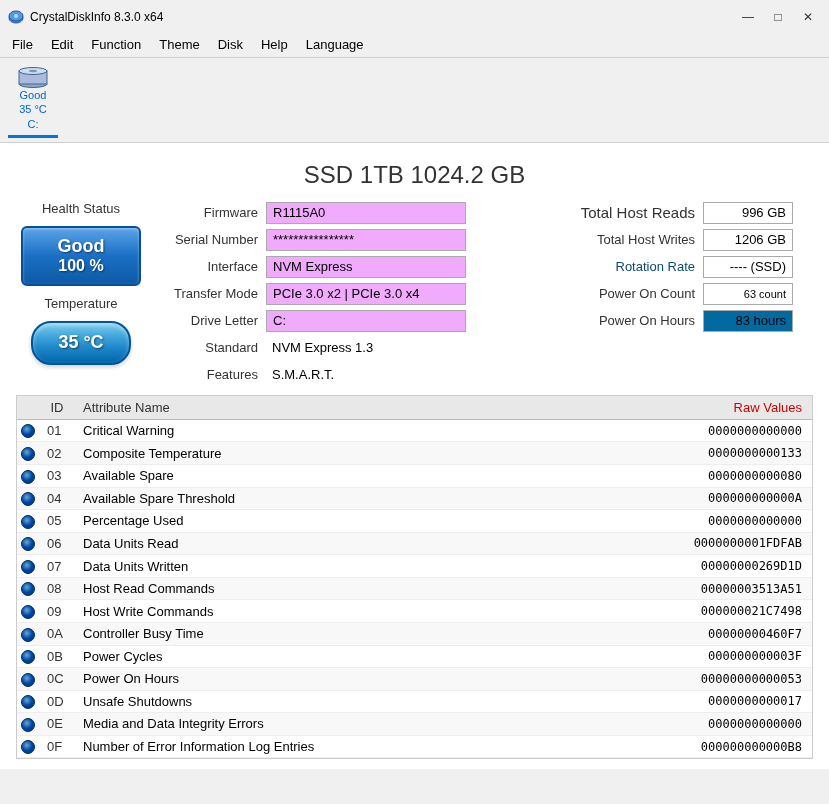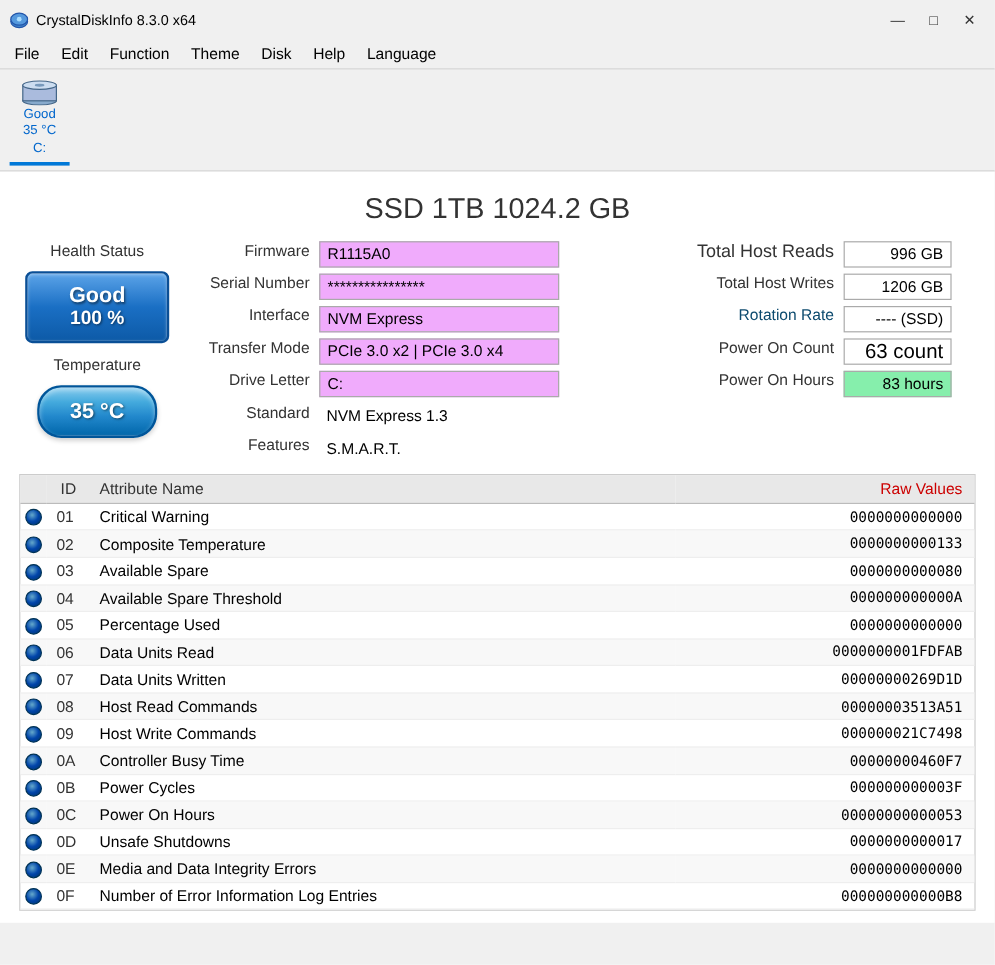--- a/index.html
+++ b/index.html
@@ -110,21 +110,21 @@
     .disk-title {
       text-align: center;
       font-size: 24px;
       font-weight: normal;
       color: #333;
       padding: 8px 0 12px 0;
     }
 
     .info-row {
       display: flex;
-      align-items: flex-start;
+      align-items: center;
       min-height: 24px;
     }
 
     .info-label {
       text-align: right;
       color: #333;
       min-width: 110px;
       padding-right: 8px;
       font-size: 13px;
     }
@@ -361,25 +361,25 @@
       <div class="info-row">
         <div style="text-align:right; min-width:130px; padding-right:8px; font-size:13px; color:#333;">Total Host Writes</div>
         <div style="border:1px solid #aaa; background:white; padding:1px 6px; min-width:90px; font-size:13px; height:22px; display:flex; align-items:center; justify-content:flex-end;">1206 GB</div>
       </div>
       <div class="info-row">
         <div style="text-align:right; min-width:130px; padding-right:8px; font-size:13px; color:#0c4a6e;">Rotation Rate</div>
         <div style="border:1px solid #aaa; background:white; padding:1px 6px; min-width:90px; font-size:13px; height:22px; display:flex; align-items:center; justify-content:flex-end;">---- (SSD)</div>
       </div>
       <div class="info-row">
         <div style="text-align:right; min-width:130px; padding-right:8px; font-size:13px; color:#333;">Power On Count</div>
-        <div style="border:1px solid #aaa; background:white; padding:1px 6px; min-width:90px; font-size:17px; height:22px; display:flex; align-items:center; justify-content:flex-end;">63 count</div>
+        <div style="border:1px solid #aaa; background:white; padding:1px 6px; min-width:90px; font-size:11px; height:22px; display:flex; align-items:center; justify-content:flex-end;">63 count</div>
       </div>
       <div class="info-row">
         <div style="text-align:right; min-width:130px; padding-right:8px; font-size:13px; color:#333;">Power On Hours</div>
-        <div style="border:1px solid #aaa; background:#86efac; padding:1px 6px; min-width:90px; font-size:13px; height:22px; display:flex; align-items:center; justify-content:flex-end;">83 hours</div>
+        <div style="border:1px solid #aaa; background:#0369a1; padding:1px 6px; min-width:90px; font-size:13px; height:22px; display:flex; align-items:center; justify-content:flex-end;">83 hours</div>
       </div>
     </div>
 
   </div>
 
   <div class="smart-table-container">
     <table class="smart-table">
       <thead>
         <tr>
           <th style="width:20px;"></th>

